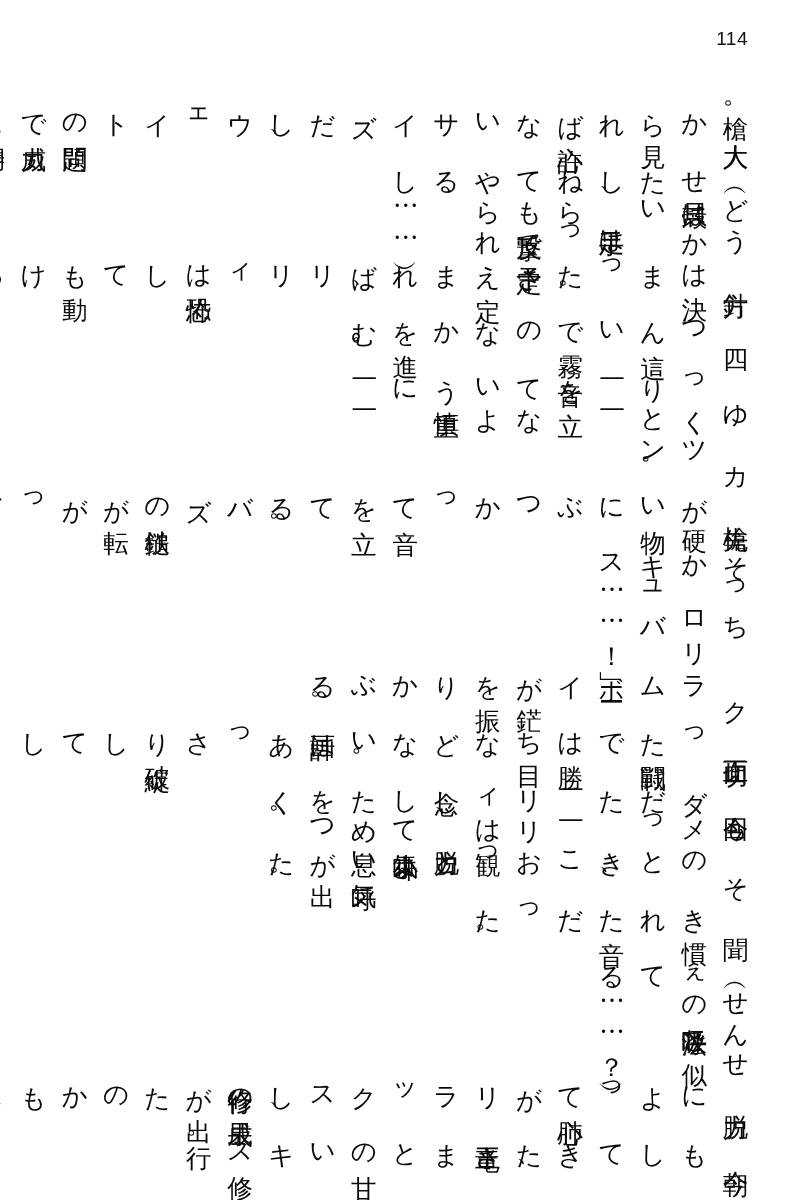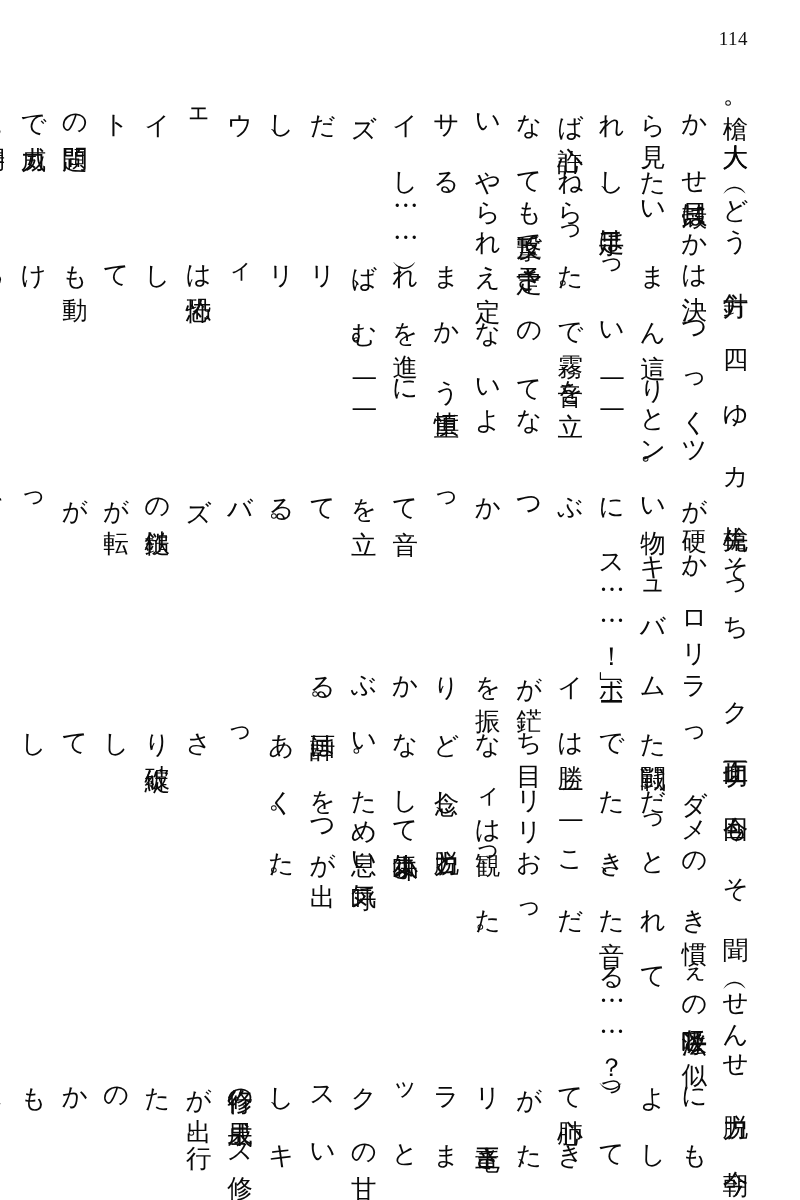--- a/index.html
+++ b/index.html
@@ -20,21 +20,21 @@
     height: 1200px;
     background: #ffffff;
     box-sizing: border-box;
   }
   .page-number {
     position: absolute;
     top: 28px;
     right: 52px;
     font-size: 19px;
     letter-spacing: 0.5px;
-    font-family: Liberation Serif, serif;
+    font-family: Liberation Sans, sans-serif;
     color: #111;
   }
   .text-body {
     position: absolute;
     top: 96px;
     right: 44px;
     height: 1060px;
     width: 700px;
     display: flex;
     flex-direction: row;

